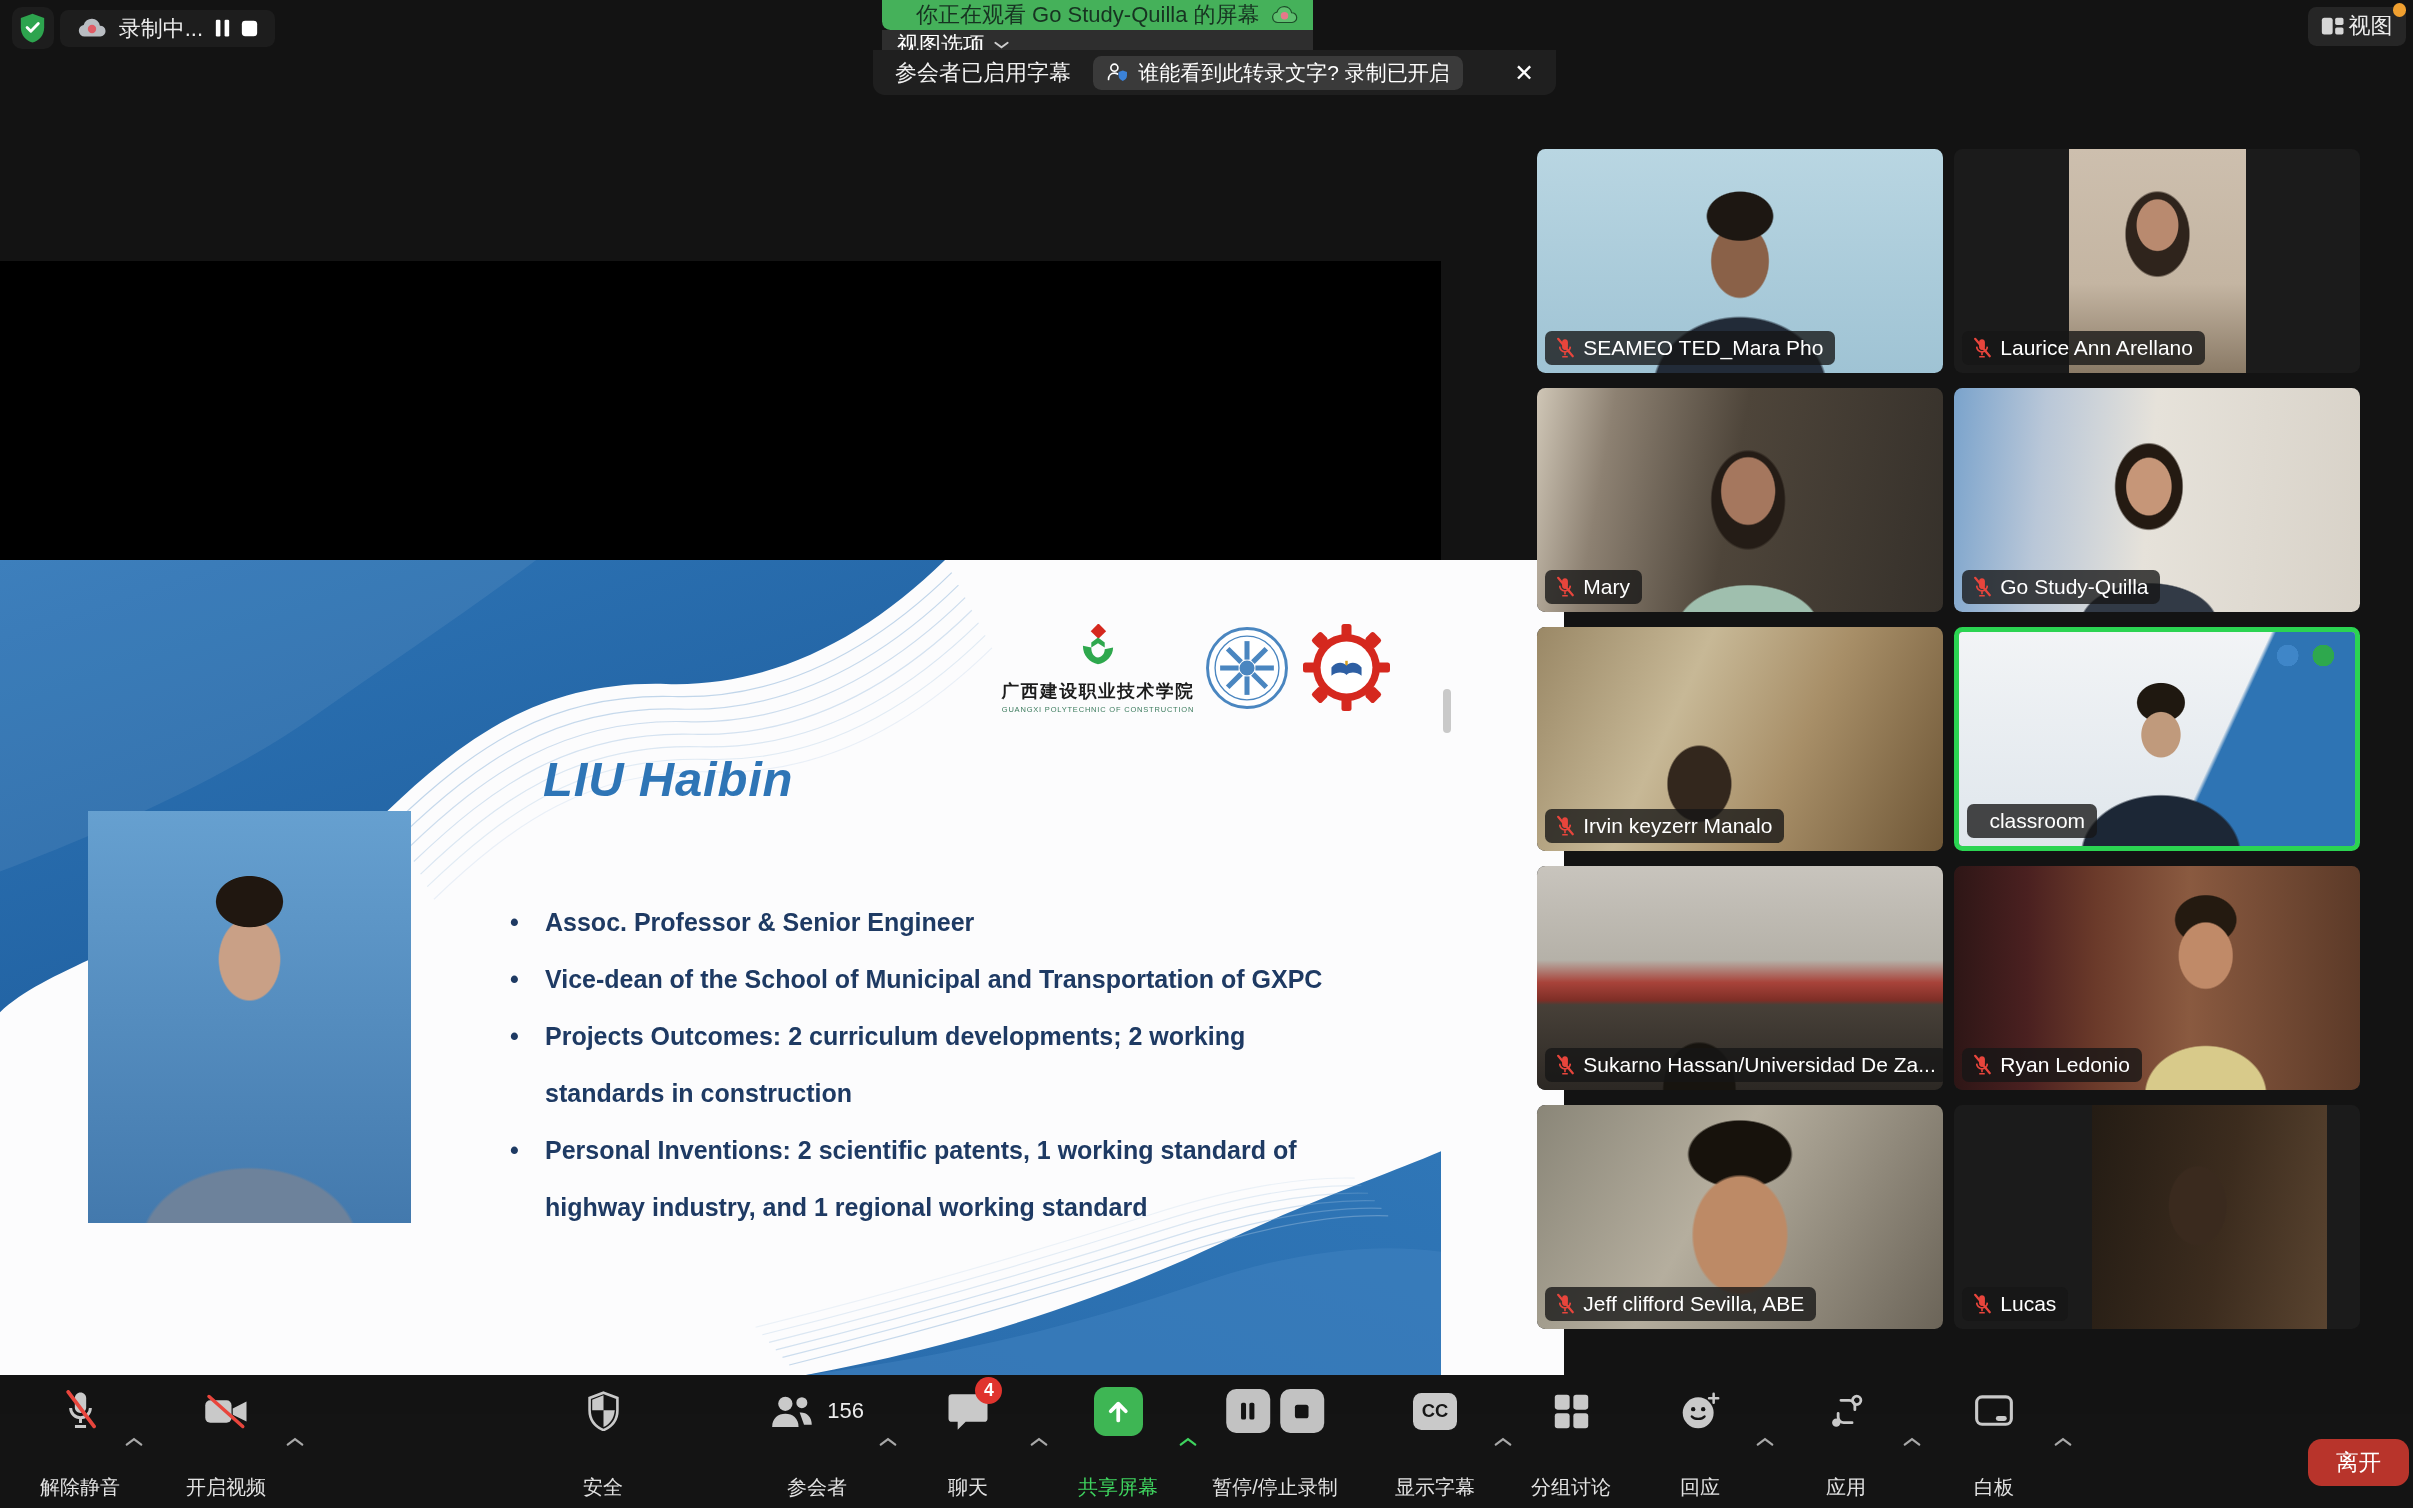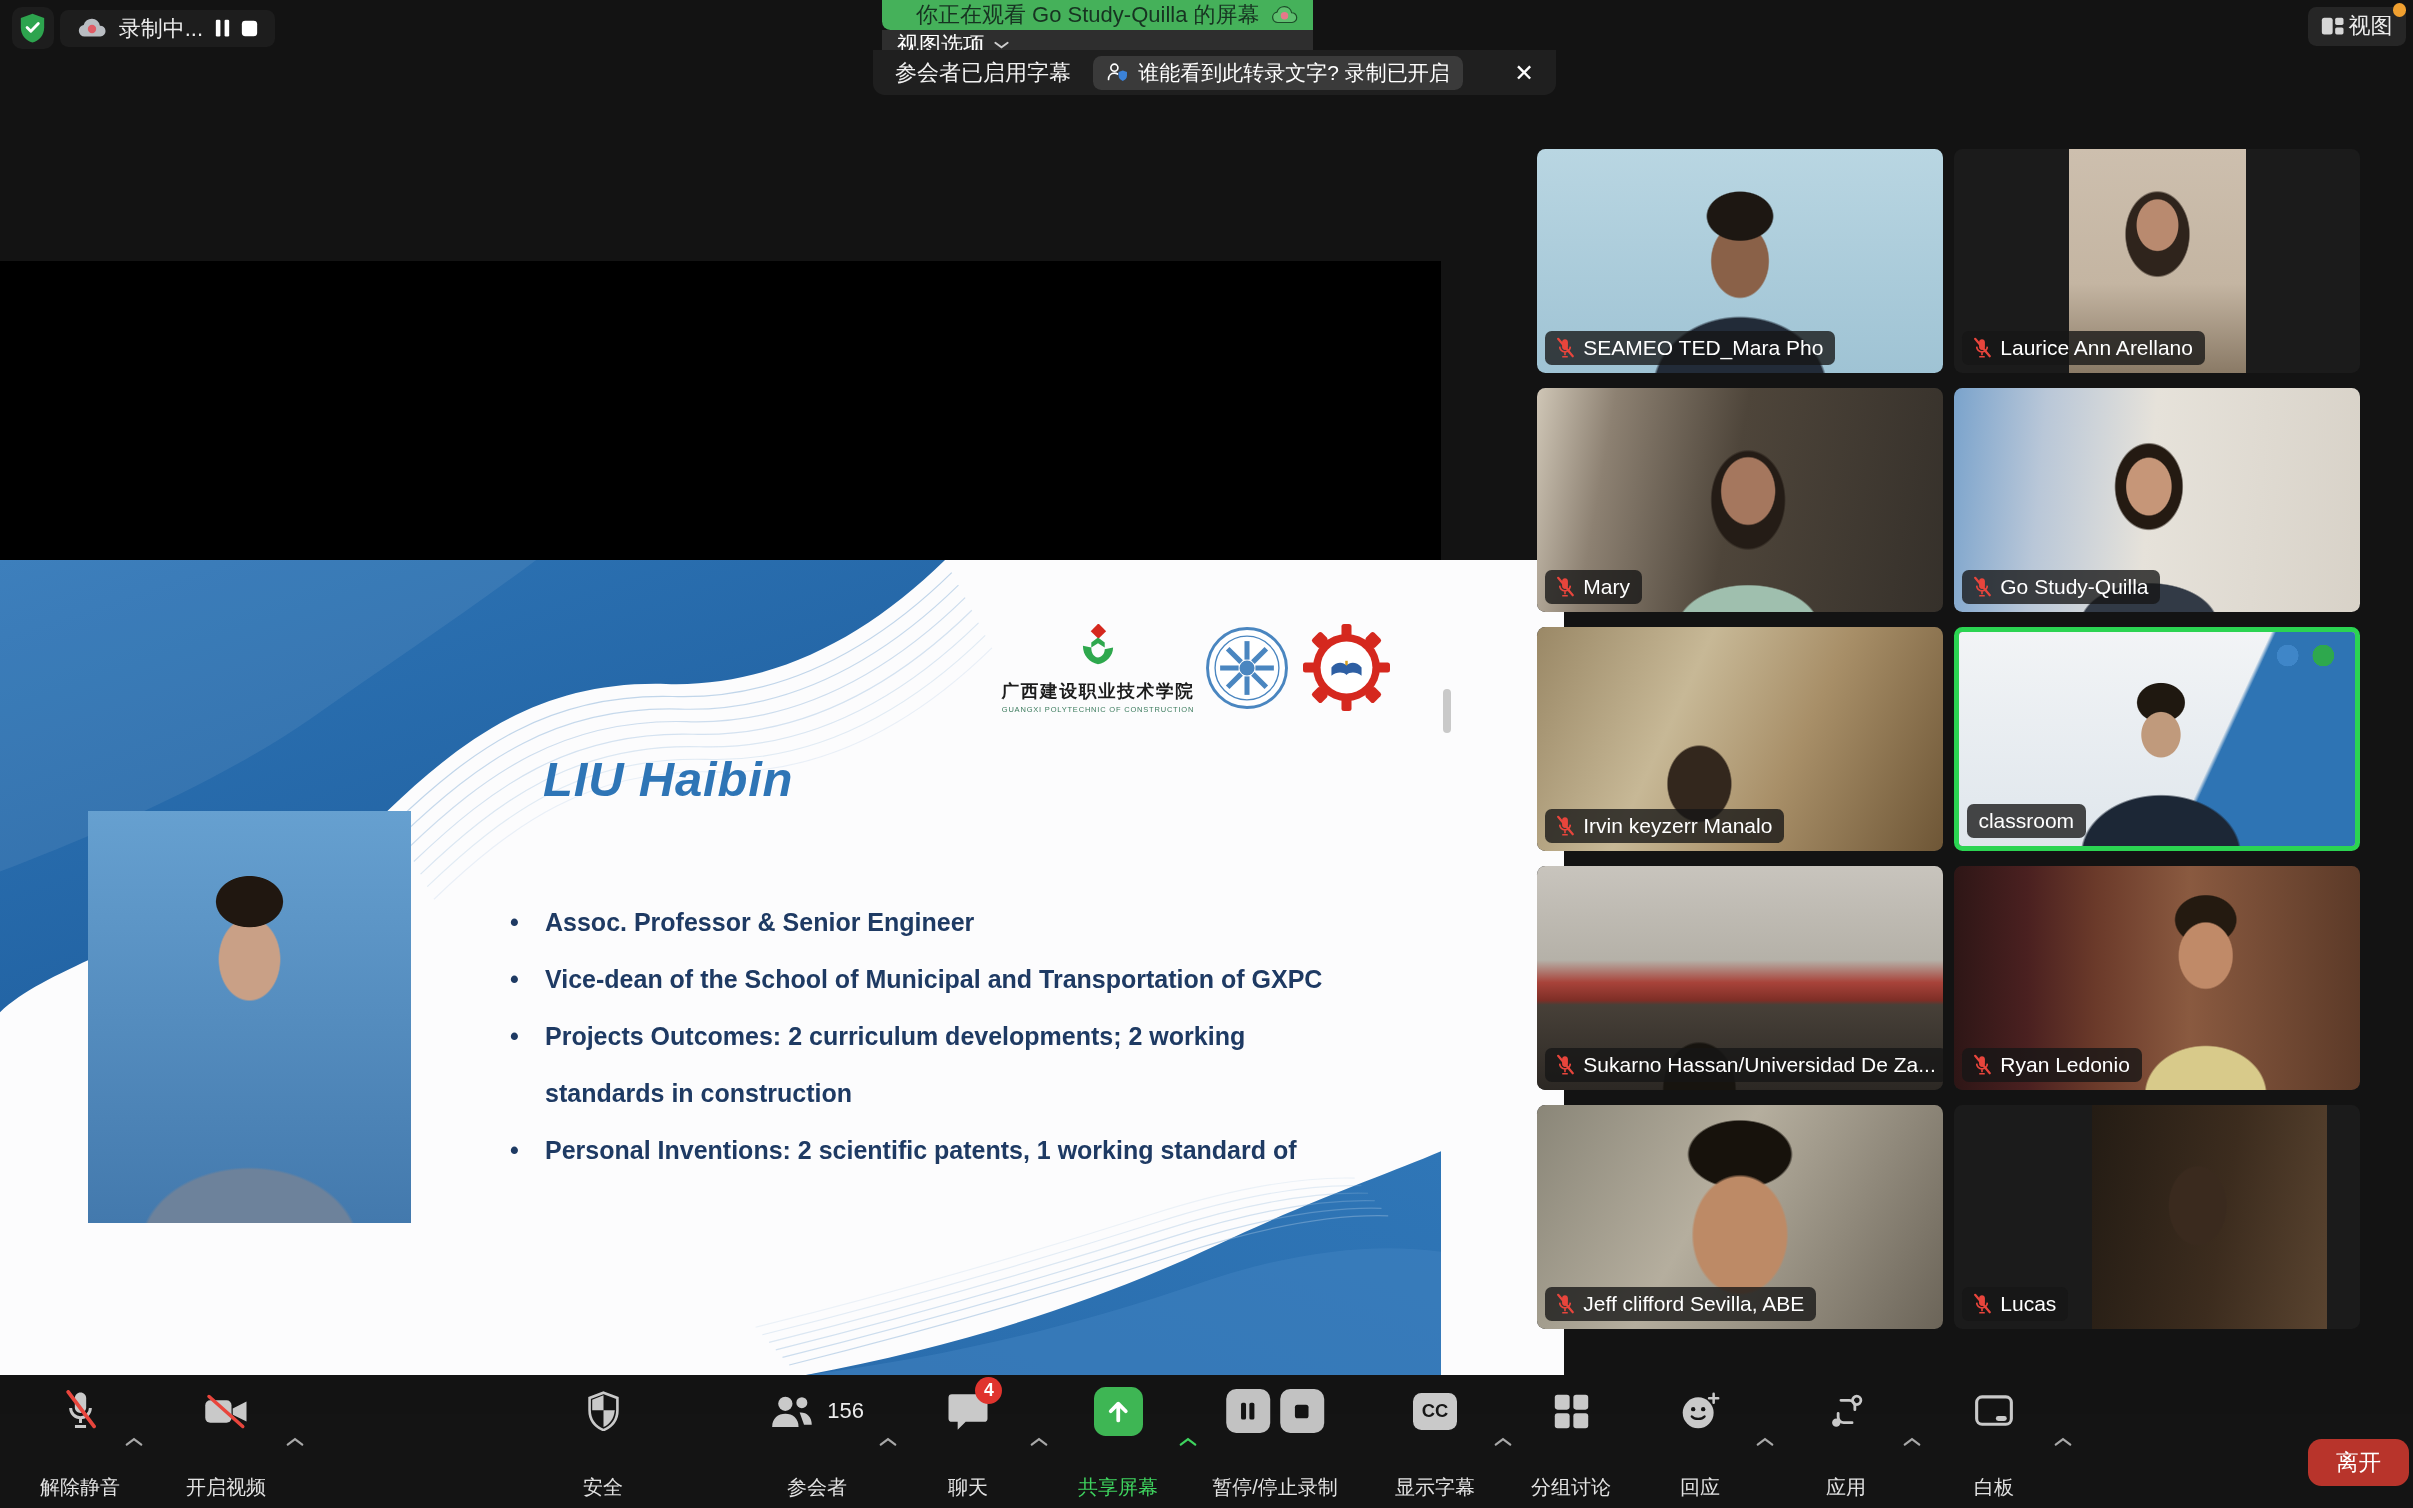--- a/index.html
+++ b/index.html
@@ -111,21 +111,21 @@
       linear-gradient(90deg,#2e1616 0%, #4a2020 18%, #6b3a2a 35%, #8a5a40 58%, #5c3a28 100%); }
   .p9 .vid { background:
       radial-gradient(ellipse 77px 96px at 50% 58%, #bd8a66 60%, rgba(189,138,102,0) 63%),
       radial-gradient(ellipse 84px 55px at 50% 22%, #17120c 60%, rgba(23,18,12,0) 63%),
       linear-gradient(120deg,#8a8678 0%, #b5ae9e 42%, #6b6458 100%); }
   .p10 .nvid { left:138px; width:235px; background:
       radial-gradient(ellipse 47px 64px at 45% 45%, #3a2a1e 60%, rgba(58,42,30,0) 63%),
       linear-gradient(100deg,#241c14 0%, #3c2c1e 55%, #5a4430 100%); }
   .npill { position:absolute; left:8.4px; bottom:8.4px; display:flex; align-items:center;
     gap:7.5px; background:rgba(22,22,22,.78); border-radius:6.7px; padding:5px 11.7px 5px 8.4px; z-index:2; }
-  .npill.nomic { padding-left:11px; }
+  .npill.nomic { padding-left:22px; }
   .npill span { color:#fff; font-size:21px; white-space:nowrap; }
 
   
   .toolbar { position:absolute; left:0; bottom:0; width:2413px; height:94px; background:#141414; }
   .tbi { position:absolute; bottom:6.7px; transform:translateX(-50%); display:flex;
     flex-direction:column; align-items:center; gap:6.7px; background:none; border:none; cursor:pointer; }
   .tlabel { color:#e2e2e2; font-size:20px; white-space:nowrap;margin-top:32px; }
   .tlabel.green { color:#3fd45f; }
   .icon-zone { height:49px; display:flex; align-items:center; gap:10px; }
   .chev { position:absolute; bottom:57px; background:none; border:none; cursor:pointer; }
@@ -299,20 +299,21 @@
         </li>
       <li>
           <div class="bl">Vice-dean of the School of Municipal and Transportation of GXPC</div>
         </li>
       <li>
         <div class="bl">Projects Outcomes: 2 curriculum developments; 2 working</div>
         <div class="bl">standards in construction</div>
       </li>
       <li>
         <div class="bl">Personal Inventions: 2 scientific patents, 1 working standard of</div>
+        <div class="bl">highway industry, and 1 regional working standard</div>
       </li>
     </ul>
   </div>
 </div>
 <div class="scroll-thumb"></div>
 
 <div class="tile p1" style="left:1537px;top:149px">
   <div class="vid"></div>
   <div class="npill">
     <svg width="22" height="22" viewBox="0 0 24 24">

